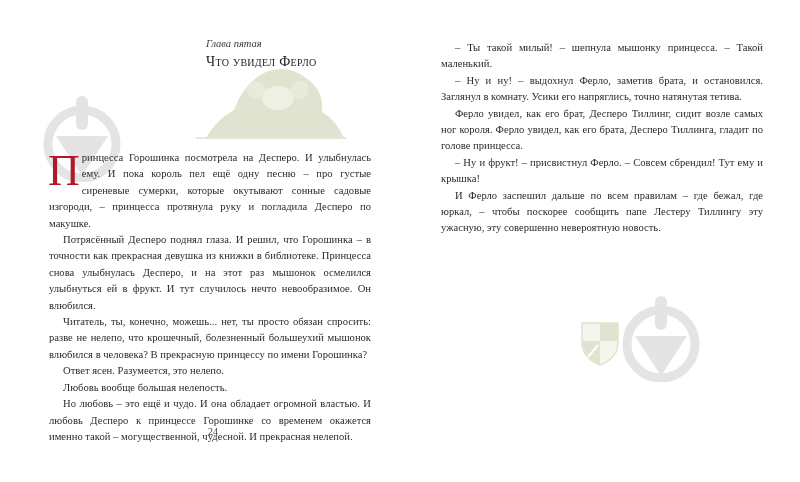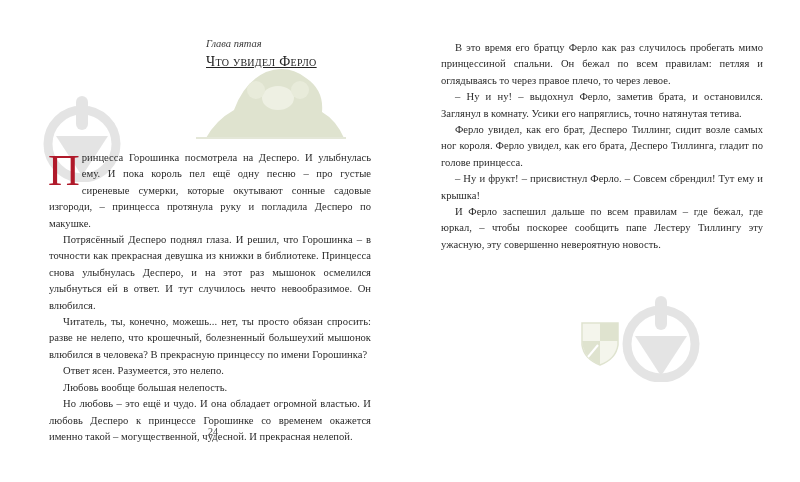--- a/index.html
+++ b/index.html
@@ -3,21 +3,21 @@
 <meta charset="utf-8">
 <style>
   html, body { margin:0; padding:0; }
   body { width:800px; height:482px; background:#ffffff; position:relative; overflow:hidden;
          font-family:"Liberation Serif","DejaVu Serif",serif; color:#2b2b2b; }
   .page { position:absolute; top:0; height:482px; }
   .left { left:0; width:400px;padding-left:20px; }
   .right { left:400px; width:400px; }
   .illus { position:absolute; left:196px; top:60px; width:150px; height:80px; }
   .chap-label { position:absolute; left:206px; top:38px; font-style:italic; font-size:10.5px; color:#3a3a3a; }
-  .chap-title { position:absolute; left:206px; top:54px; font-size:14px; font-variant:small-caps; letter-spacing:0.3px; color:#222;text-decoration:underline; }
+  .chap-title { position:absolute; left:206px; top:54px; font-size:14px; font-variant:small-caps; letter-spacing:0.3px; color:#222; }
   .text { position:absolute; font-size:10.6px; line-height:16.4px; text-align:justify; }
   .text p { margin:0; text-indent:14px; }
   .left .text { left:49px; top:150px; width:322px; }
   .right .text { left:41px; top:40px; width:322px; }
   .dropcap { float:left; font-size:44px; line-height:34px; color:#b0192a; margin:2px 2px 0 -1px; padding-top:2px; }
   .first { text-indent:0 !important; }
   .pagenum { position:absolute; left:208px; top:426px; font-size:10px; color:#444; }
   .wm { position:absolute; opacity:0.55; }
   .shield { position:absolute; left:580px; top:321px; width:40px; height:46px; }
 </style>
@@ -37,33 +37,33 @@
     <circle cx="60" cy="30" r="9" fill="#e8ebda"></circle>
     <circle cx="104" cy="30" r="9" fill="#e8ebda"></circle>
     <line x1="0" y1="78" x2="150" y2="78" stroke="#e4e7d8" stroke-width="2"></line>
   </svg>
 
   <div class="chap-label">Глава пятая</div>
   <div class="chap-title">Что увидел Ферло</div>
 
   <div class="text">
     <p class="first"><span class="dropcap">П</span><span>ринцесса Горошинка посмотрела на Десперо. И улыбнулась ему. И пока король пел ещё одну песню – про густые сиреневые сумерки, которые окутывают сонные садовые изгороди, – принцесса протянула руку и погладила Десперо по макушке.</span></p>
-    <p>Потрясённый Десперо поднял глаза. И решил, что Горошинка – в точности как прекрасная девушка из книжки в библиотеке. Принцесса снова улыбнулась Десперо, и на этот раз мышонок осмелился улыбнуться ей в ответ. И тут случилось нечто невообразимое. Он влюбился.</p>
+    <p>Потрясённый Десперо поднял глаза. И решил, что Горошинка – в точности как прекрасная девушка из книжки в библиотеке. Принцесса снова улыбнулась Десперо, и на этот раз мышонок осмелился улыбнуться ей в фрукт. И тут случилось нечто невообразимое. Он влюбился.</p>
     <p>Читатель, ты, конечно, можешь... нет, ты просто обязан спросить: разве не нелепо, что крошечный, болезненный большеухий мышонок влюбился в человека? В прекрасную принцессу по имени Горошинка?</p>
     <p>Ответ ясен. Разумеется, это нелепо.</p>
     <p>Любовь вообще большая нелепость.</p>
     <p>Но любовь – это ещё и чудо. И она обладает огромной властью. И любовь Десперо к принцессе Горошинке со временем окажется именно такой – могущественной, чудесной. И прекрасная нелепой.</p>
   </div>
 
   <div class="pagenum">24</div>
 </div>
 
 <div class="page right">
   <div class="text">
-    <p>В это время его братцу Ферло как раз случилось пробегать мимо принцессиной спальни. Он бежал по всем правилам: петляя и оглядываясь то через правое плечо, то через левое.</p>
+    <p>– Ты такой милый! – шепнула мышонку принцесса. – Такой маленький.</p>
     <p>– Ну и ну! – выдохнул Ферло, заметив брата, и остановился. Заглянул в комнату. Усики его напряглись, точно натянутая тетива.</p>
     <p>Ферло увидел, как его брат, Десперо Тиллинг, сидит возле самых ног короля. Ферло увидел, как его брата, Десперо Тиллинга, гладит по голове принцесса.</p>
     <p>– Ну и фрукт! – присвистнул Ферло. – Совсем сбрендил! Тут ему и крышка!</p>
     <p>И Ферло заспешил дальше по всем правилам – где бежал, где юркал, – чтобы поскорее сообщить папе Лестеру Тиллингу эту ужасную, эту совершенно невероятную новость.</p>
   </div>
 </div>
 
 <svg class="shield" viewBox="0 0 40 46">
   <path d="M2 2 L38 2 L38 24 Q36 38 20 44 Q4 38 2 24 Z" fill="#f4f5ec" stroke="#dfe3cf" stroke-width="1.5"></path>
   <path d="M20 2 L38 2 L38 20 L20 20 Z" fill="#dfe3cf"></path>

